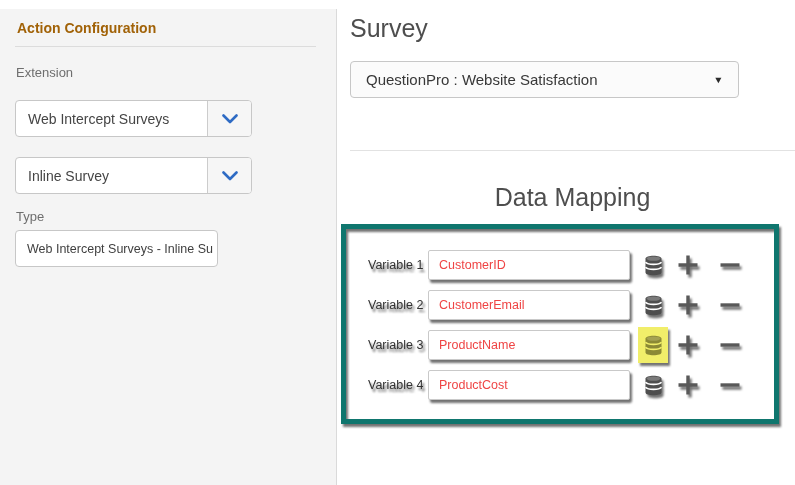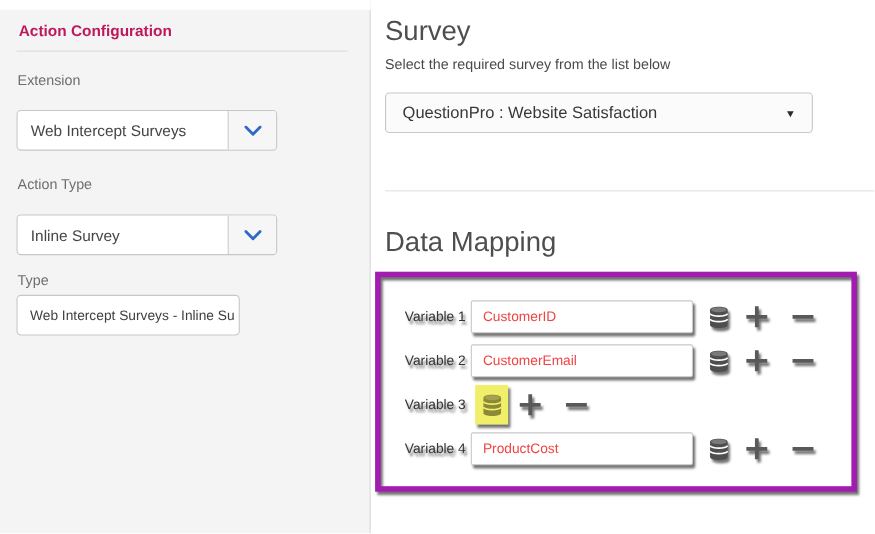--- a/index.html
+++ b/index.html
@@ -10,21 +10,21 @@
     -webkit-font-smoothing:antialiased;
   }
 
   
   .left-panel {
     position:absolute; left:0; top:0; width:337px; height:485px;
     background:#f4f4f4; border-right:1px solid #dadada;
   }
   .top-strip { position:absolute; left:0; top:0; width:337px; height:9px; background:#ffffff; }
   .left-inner { padding:0 15px; position:relative; }
-  .panel-title { margin:20px 0 0 2px; font-size:14px; font-weight:700; color:#be185d; }
+  .panel-title { margin:20px 0 0 2px; font-size:14px; font-weight:700; color:#a16207; }
   .left-hr { border:0; border-top:1px solid #dcdcdc; margin:10px 5px 0 0; }
   .field-label { margin:18px 0 0 1px; font-size:13px; color:#6e6e6e; }
   .field-label.mt1 { margin-top:23px; }
   .field-label.mt2 { margin-top:15px; }
 
   .combo {
     margin-top:20px; width:237px; height:37px; background:#ffffff;
     border:1px solid #c7c7c7; border-radius:4px; display:flex; overflow:hidden;
     cursor:pointer;
   }
@@ -43,38 +43,38 @@
     font-size:12.5px; color:#3f3f3f; font-family:"Liberation Sans", sans-serif;
     outline:none;
   }
 
   
   .right-panel {
     position:absolute; left:338px; top:0; width:457px; height:485px;
     background:#ffffff; padding-left:12px;
   }
   .section-heading { margin-top:14px; font-size:25px; font-weight:300; color:#4e4e4e; }
-  .section-heading.dm { margin-top:32px; }
+  .section-heading.dm { margin-top:32px;text-align:center; }
   .section-sub { margin-top:8px; font-size:13px; color:#4a4a4a; }
 
   .survey-select {
     margin-top:18px; width:389px; height:37px; background:#fbfbfb;
     border:1px solid #c7c7c7; border-radius:4px;
     display:flex; align-items:center; justify-content:space-between;
     padding:0 15px; cursor:pointer;
   }
   .survey-select .sel-text { font-size:15px; color:#383838;text-align:right; }
   .survey-select .sel-arrow { font-size:9px; color:#2b2b2b; transform:scaleX(1.15); }
 
   .right-hr { border:0; border-top:1px solid #e2e2e2; margin-top:52px; }
 
   
   .red-box {
     margin:12px 0 0 -9px; width:438px; height:200px;
-    border:5px solid #a21caf; background:transparent;
+    border:5px solid #0f766e; background:transparent;
     filter:drop-shadow(2px 3px 1px rgba(40,40,40,0.65));
     padding:21px 0 0 22px;
   }
   .map-row { display:flex; align-items:center; height:30px; margin-bottom:10px; }
   .var-label { width:56px; font-size:12.5px; color:#333333; flex:0 0 auto; }
   .var-input {
     margin-left:4px; width:202px; height:30px; background:#ffffff;
     border:1px solid #c9c9c9; border-radius:2px; padding-left:10px;
     font-size:12.5px; color:#ef4444; font-family:"Liberation Sans", sans-serif;
     outline:none; flex:0 0 auto;
@@ -107,39 +107,37 @@
     <div class="field-label">Extension</div>
     <div class="combo">
       <span class="combo-text">Web Intercept Surveys</span>
       <span class="combo-btn">
         <svg width="16" height="10" viewBox="0 0 16 10">
             <path d="M1.5 1.5 L8 8 L14.5 1.5" fill="none" stroke="#2e6bc4" stroke-width="2.6" stroke-linecap="round" stroke-linejoin="round"></path>
           </svg>
       </span>
     </div>
 
-    <div class="field-label mt1">Action Type</div>
     <div class="combo">
       <span class="combo-text">Inline Survey</span>
       <span class="combo-btn">
         <svg width="16" height="10" viewBox="0 0 16 10">
             <path d="M1.5 1.5 L8 8 L14.5 1.5" fill="none" stroke="#2e6bc4" stroke-width="2.6" stroke-linecap="round" stroke-linejoin="round"></path>
           </svg>
       </span>
     </div>
 
     <div class="field-label mt2">Type</div>
     <input class="name-input" type="text" value="Web Intercept Surveys - Inline Sur" style="">
   </div>
 </div>
 
 <div class="right-panel">
 
   <div class="section-heading">Survey</div>
-  <div class="section-sub">Select the required survey from the list below</div>
 
   <div class="survey-select">
     <span class="sel-text">QuestionPro : Website Satisfaction</span>
     <span class="sel-arrow">▼</span>
   </div>
 
   <hr class="right-hr">
 
   <div class="section-heading dm">Data Mapping</div>
 
@@ -186,20 +184,21 @@
       </span>
       <span class="pm-btn minus">
         <svg width="24" height="24" viewBox="0 0 24 24">
             <path class="pm-stroke" d="M2.5 12 H21.5"></path>
           </svg>
       </span>
     </div>
 
     <div class="map-row">
       <span class="var-label">Variable 3</span>
+      <input class="var-input" type="text" value="ProductName" style="">
       <span class="db-wrap hl">
         <svg class="db" width="19" height="21" viewBox="0 0 19 21">
           <path class="body" d="M1.5,3.6 C1.5,1.9 5.1,0.8 9.5,0.8 C13.9,0.8 17.5,1.9 17.5,3.6 L17.5,17.4 C17.5,19.1 13.9,20.2 9.5,20.2 C5.1,20.2 1.5,19.1 1.5,17.4 Z"></path>
           <ellipse class="top" cx="9.5" cy="3.6" rx="7" ry="2.2"></ellipse>
           <path class="sep" d="M1.5,7.2 C2.6,8.5 5.8,9.4 9.5,9.4 C13.2,9.4 16.4,8.5 17.5,7.2"></path>
           <path class="sep" d="M1.5,12.2 C2.6,13.5 5.8,14.4 9.5,14.4 C13.2,14.4 16.4,13.5 17.5,12.2"></path>
         </svg>
       </span>
       <span class="pm-btn">
         <svg width="24" height="24" viewBox="0 0 24 24">

